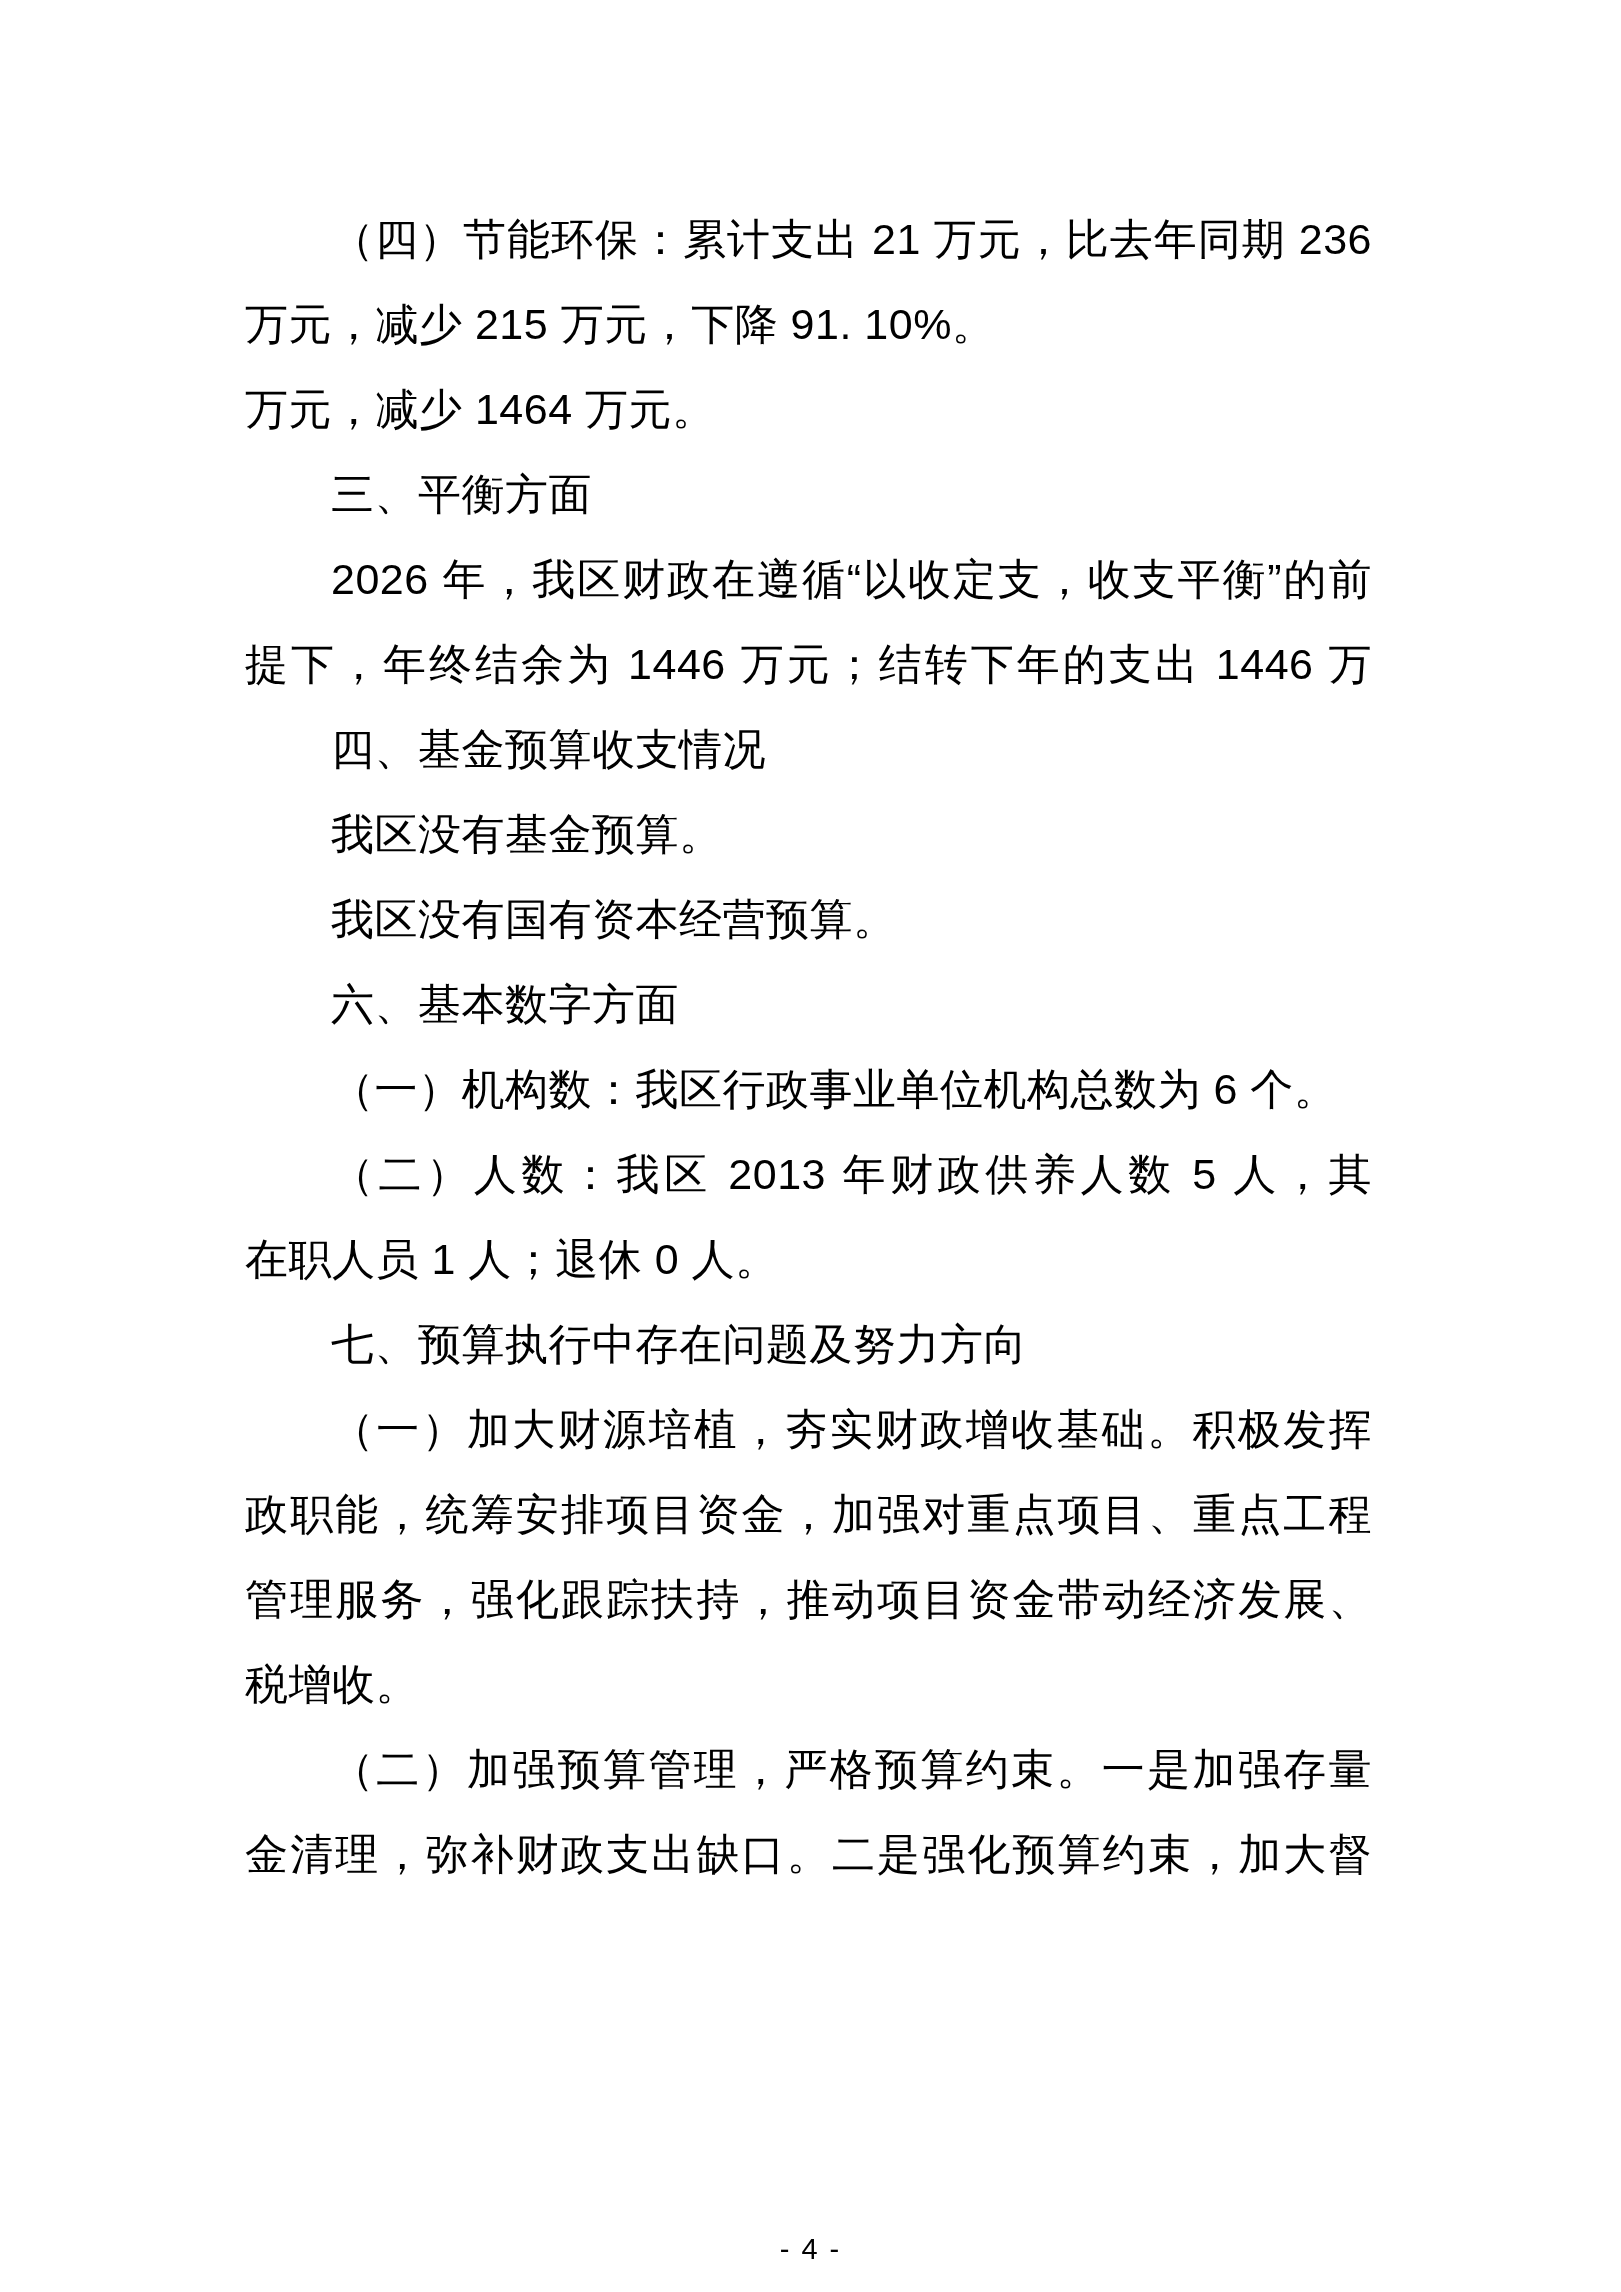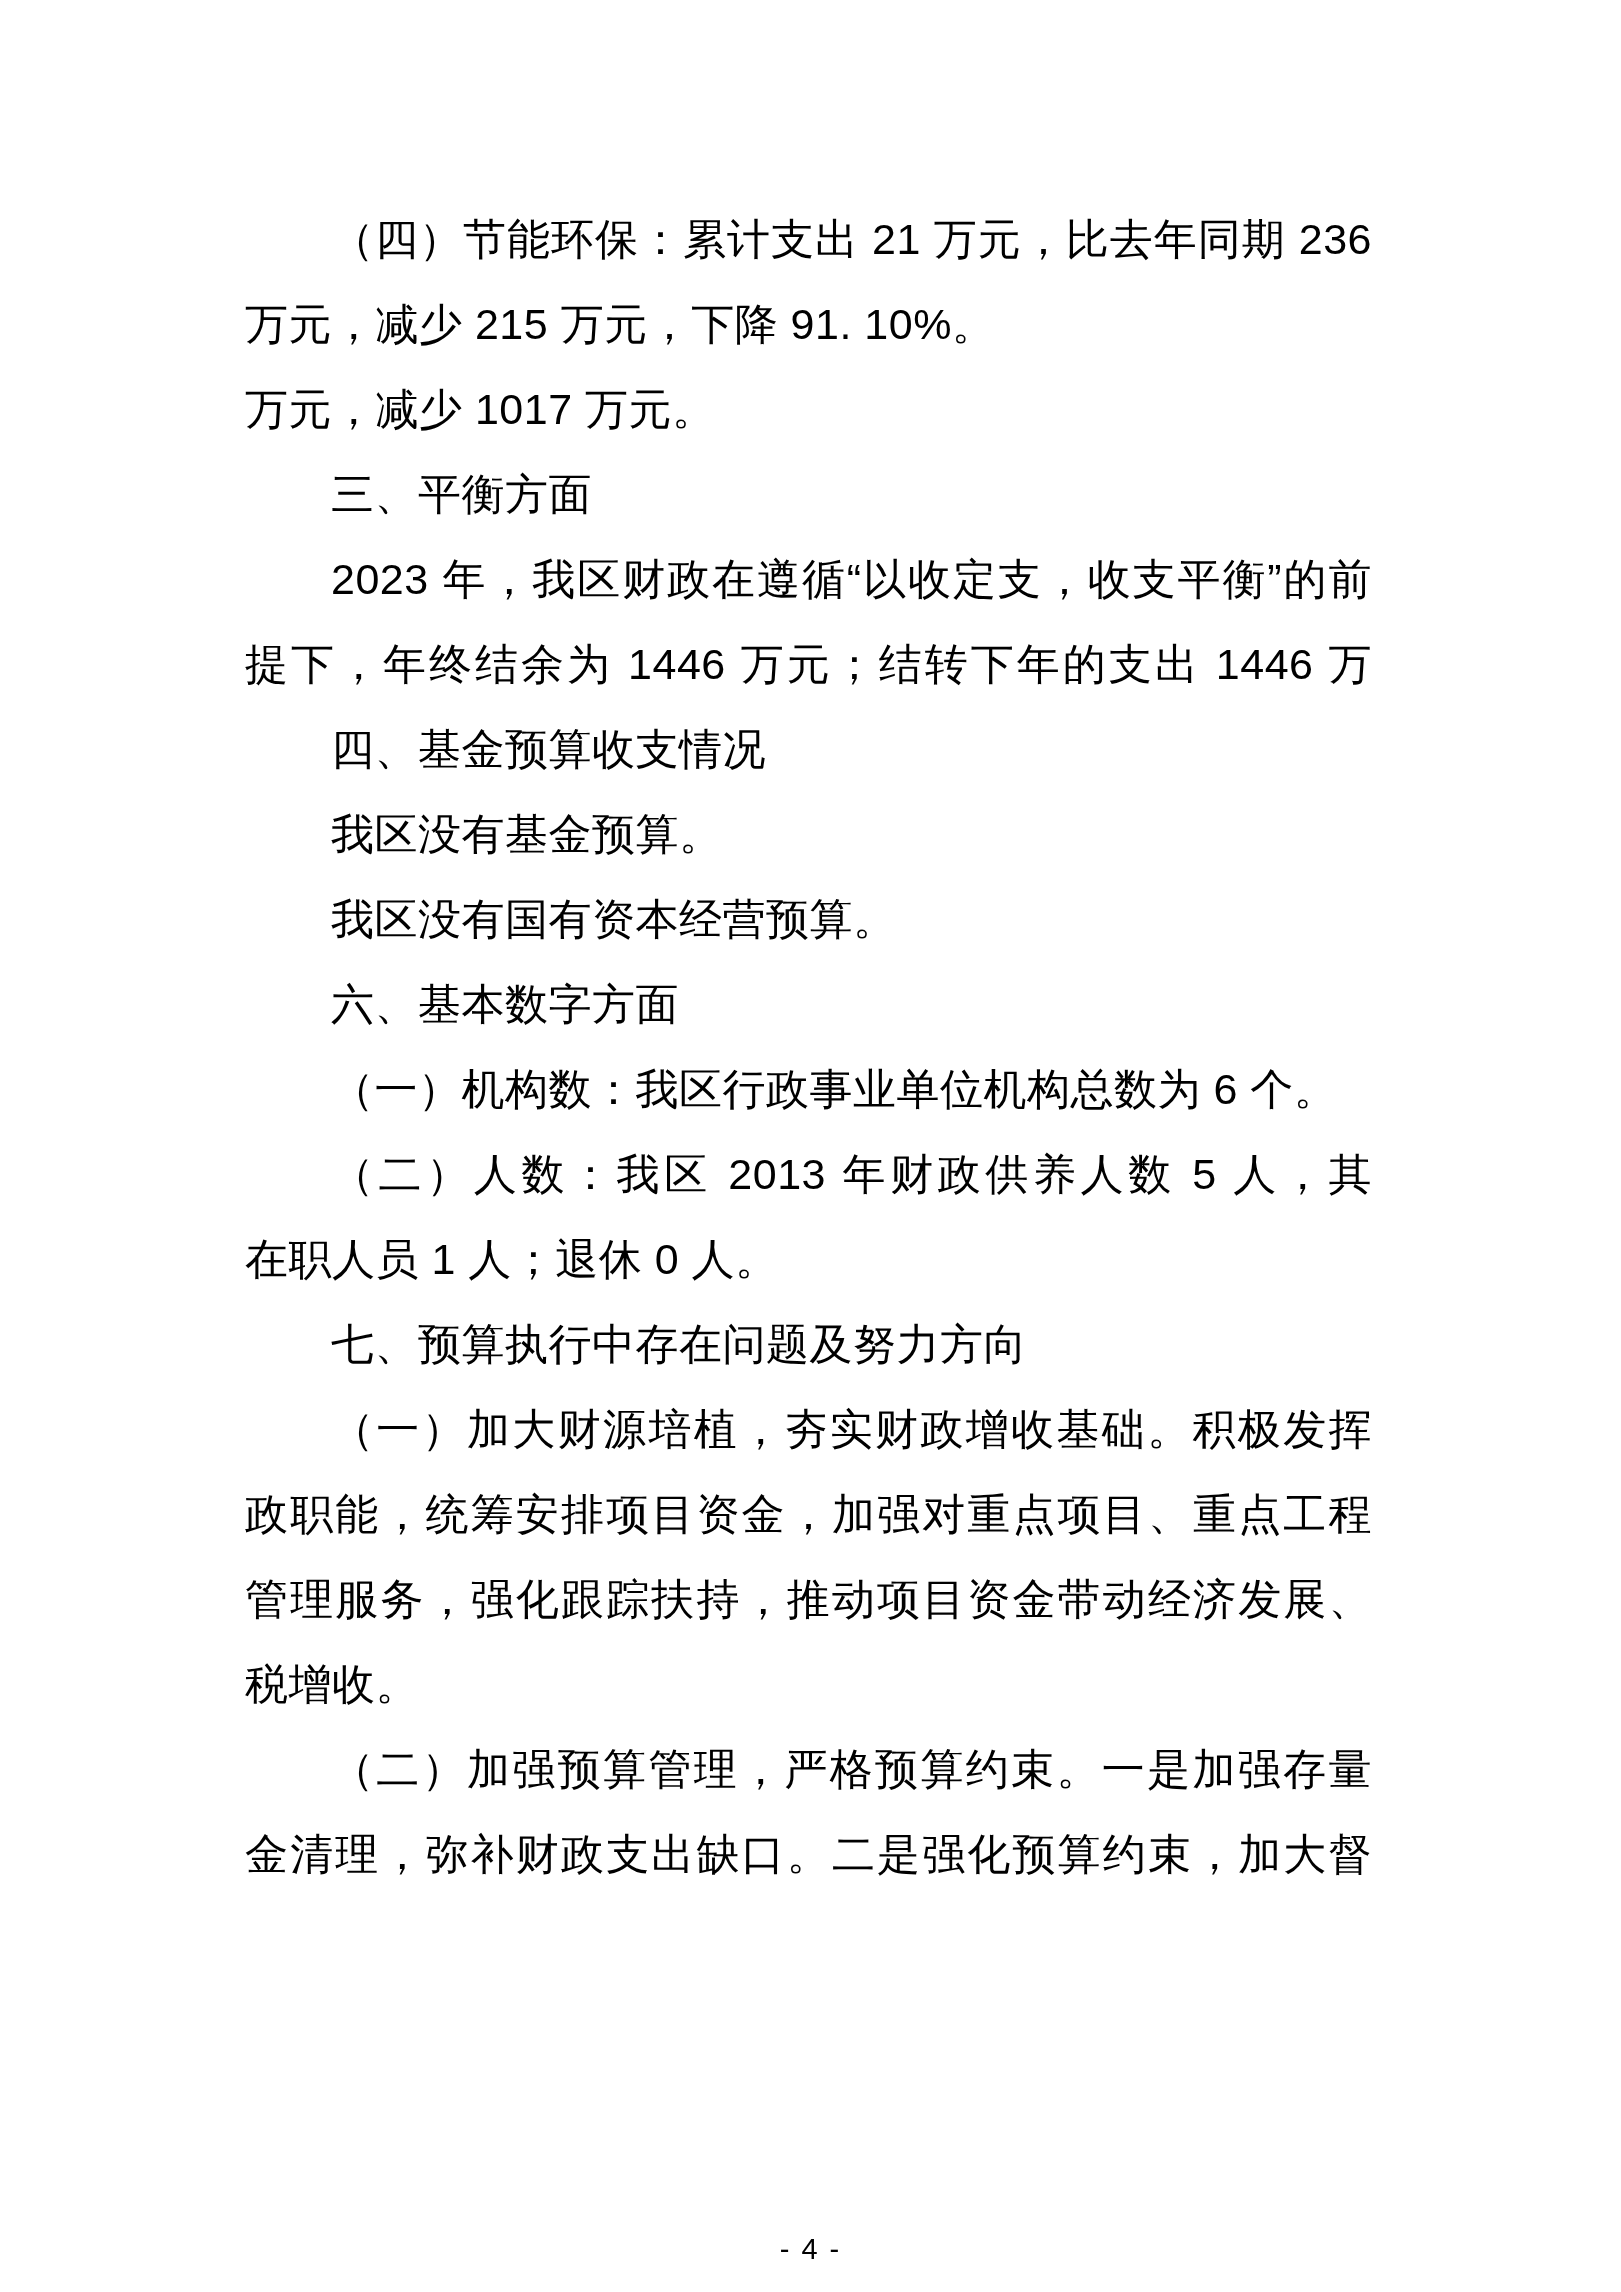--- a/index.html
+++ b/index.html
@@ -55,23 +55,23 @@
       letter-spacing: 2px;
     }
   </style>
 </head>
 <body>
 
 <div class="page">
   <div class="content">
       <div class="line indent fill">（四）节能环保：累计支出 21 万元，比去年同期 236</div>
       <div class="line">万元，减少 215 万元，下降 91. 10%。</div>
-      <div class="line">万元，减少 1017 万元。</div>
+      <div class="line">万元，减少 1464 万元。</div>
       <div class="line indent">三、平衡方面</div>
-      <div class="line indent fill">2023 年，我区财政在遵循“以收定支，收支平衡”的前</div>
+      <div class="line indent fill">2026 年，我区财政在遵循“以收定支，收支平衡”的前</div>
       <div class="line fill">提下，年终结余为 1446 万元；结转下年的支出 1446 万元。</div>
       <div class="line indent">四、基金预算收支情况</div>
       <div class="line indent">我区没有基金预算。</div>
       <div class="line indent">我区没有国有资本经营预算。</div>
       <div class="line indent">六、基本数字方面</div>
       <div class="line indent">（一）机构数：我区行政事业单位机构总数为 6 个。</div>
       <div class="line indent fill">（二）人数：我区 2013 年财政供养人数 5 人，其中：</div>
       <div class="line">在职人员 1 人；退休 0 人。</div>
       <div class="line indent">七、预算执行中存在问题及努力方向</div>
       <div class="line indent fill">（一）加大财源培植，夯实财政增收基础。积极发挥财</div>

